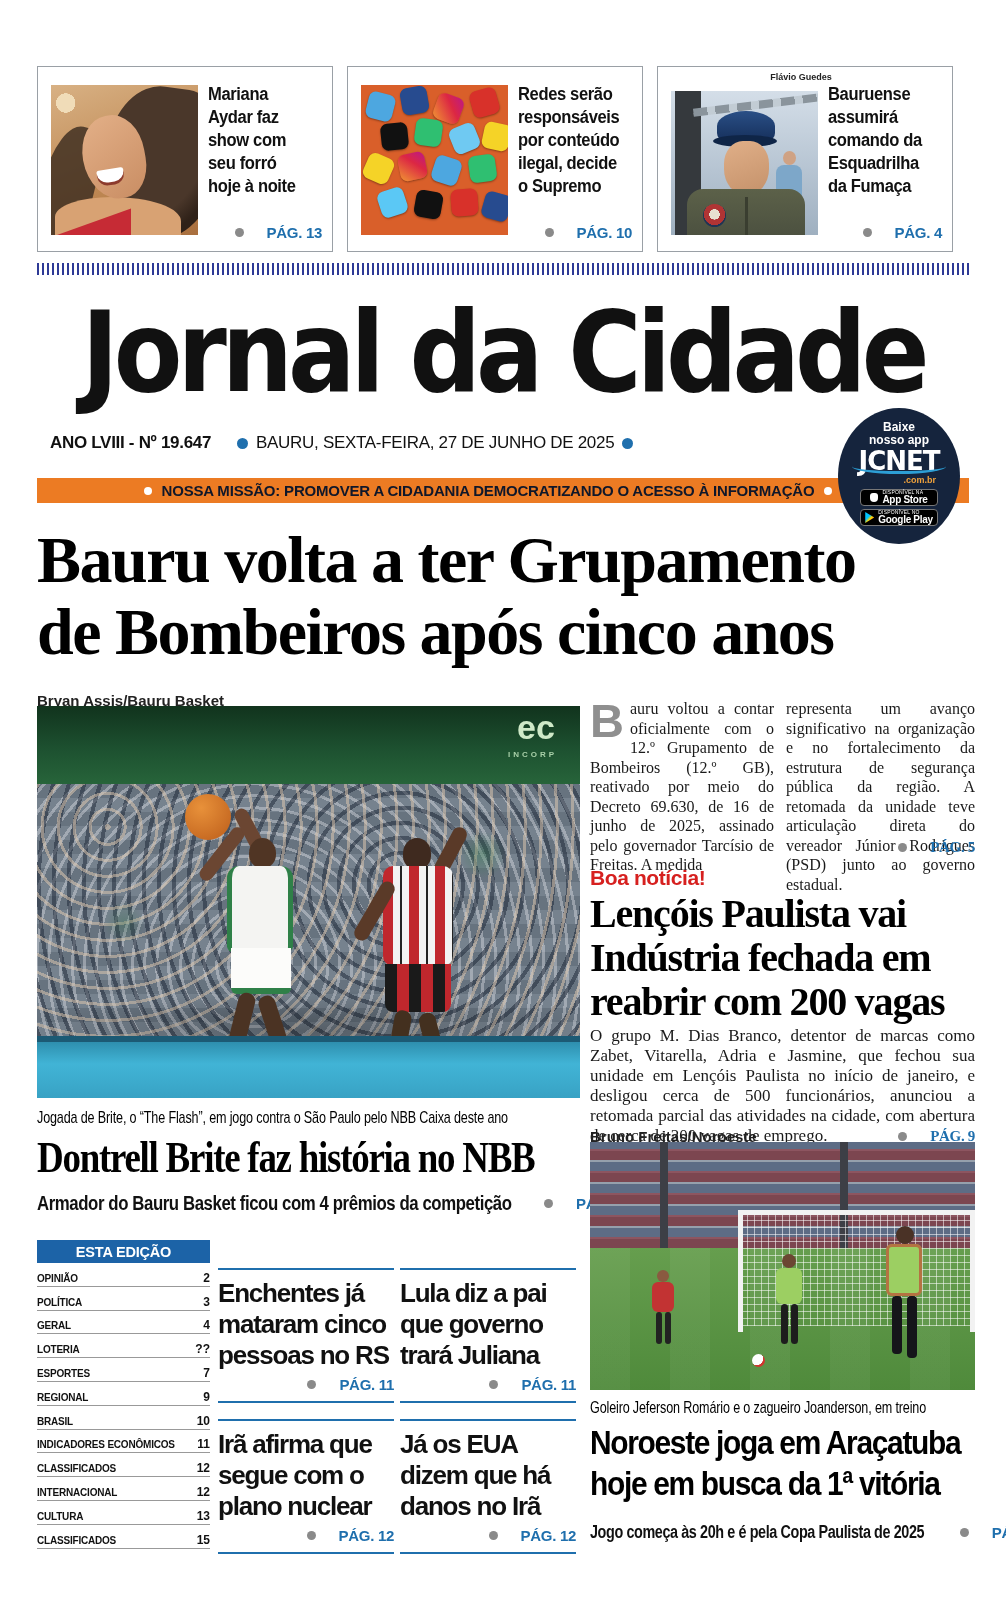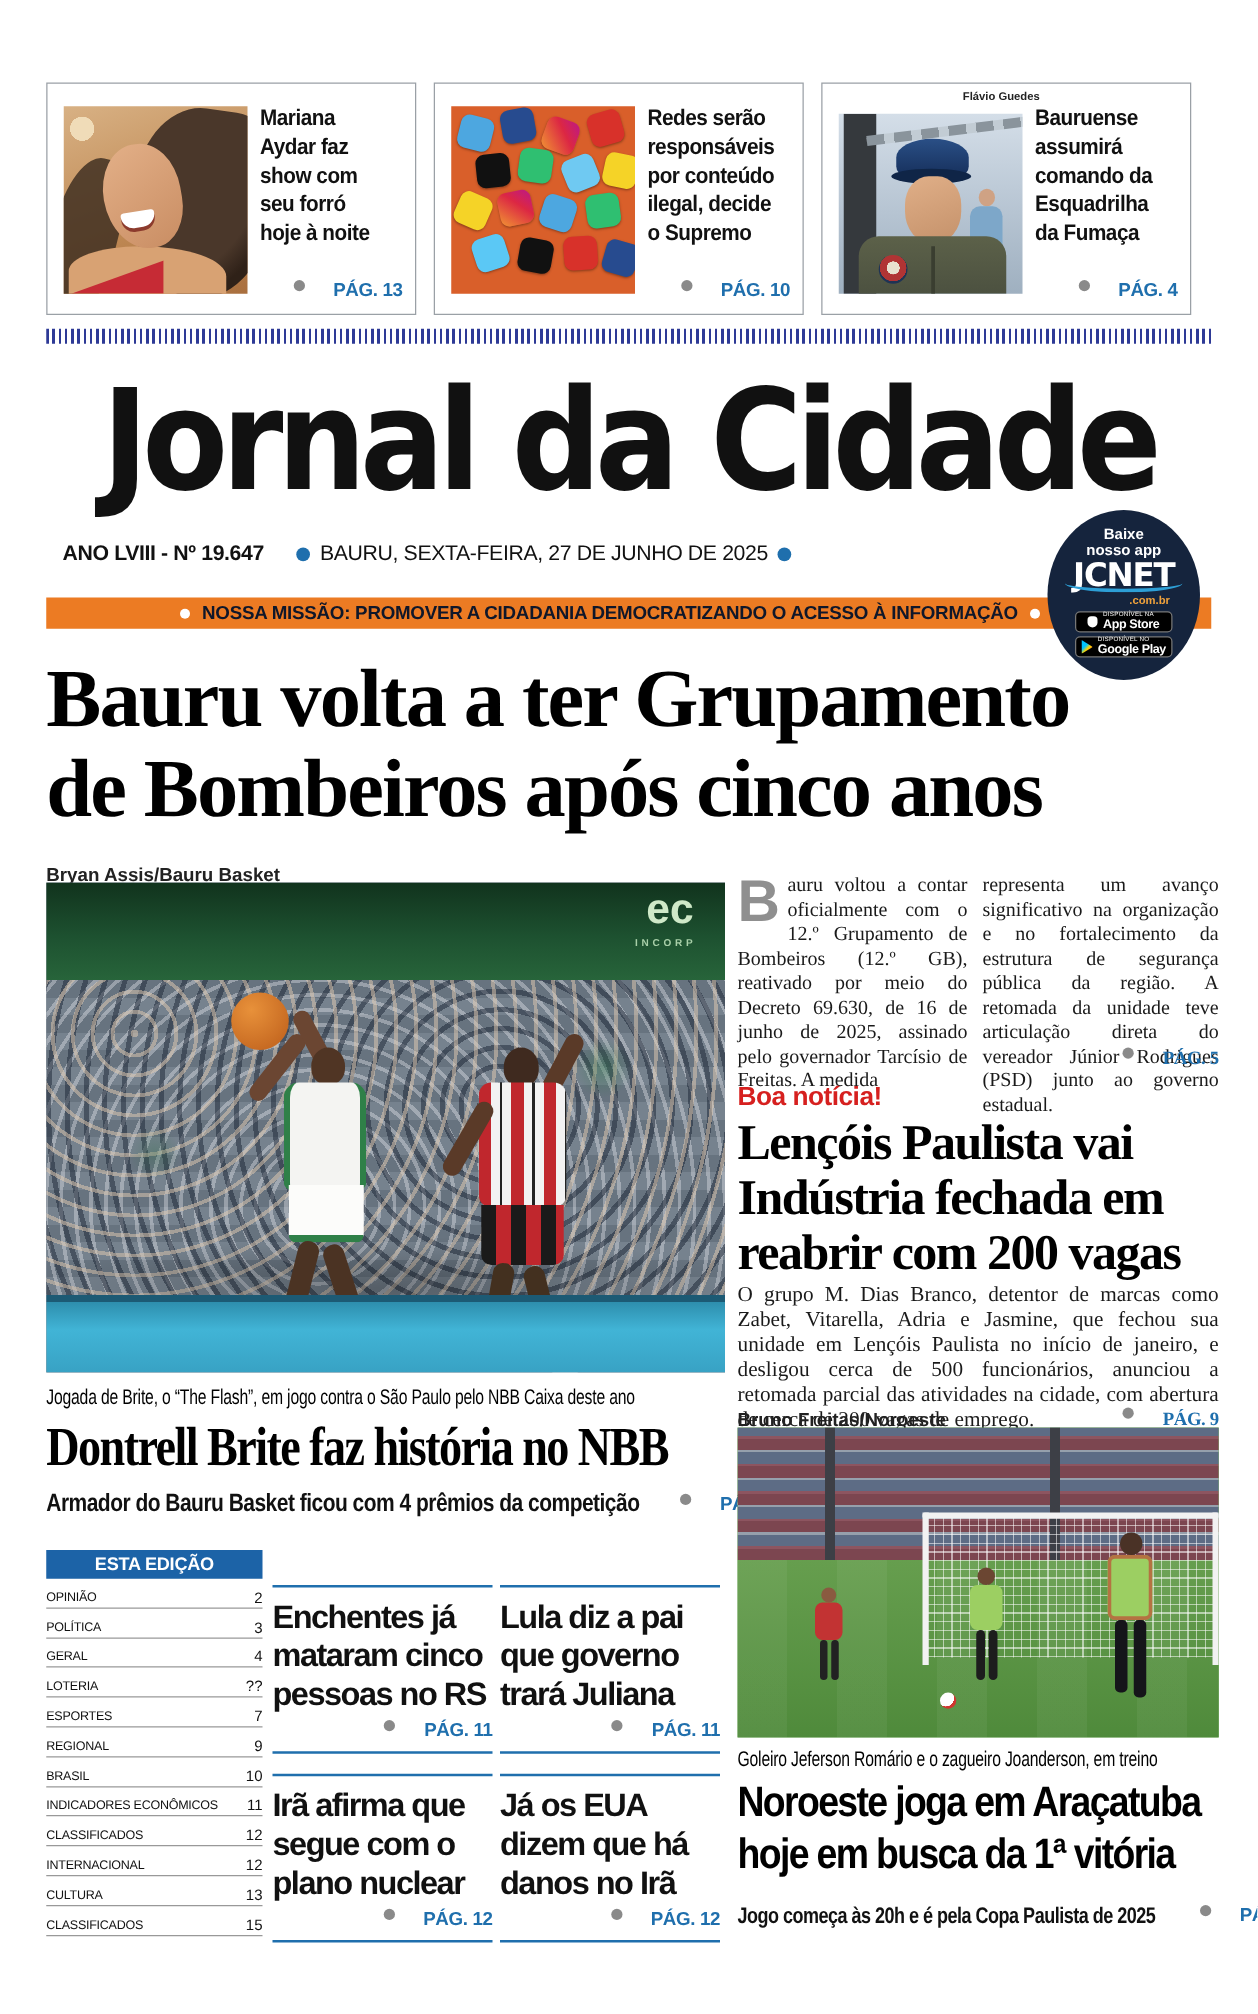--- a/index.html
+++ b/index.html
@@ -1,21 +1,21 @@
 <!DOCTYPE html>
 <html><head>
 <meta charset="utf-8">
 <style>
 *{margin:0;padding:0;box-sizing:border-box}
 html,body{background:#fff}
 .page{position:relative;width:1006px;height:1611px;background:#fff;overflow:hidden;
   font-family:"Liberation Sans",sans-serif;color:#111}
 
 
-.chip{display:inline-flex;align-items:flex-start;gap:23px;white-space:nowrap}
+.chip{display:inline-flex;align-items:center;gap:23px;white-space:nowrap}
 .chip .cd{width:9px;height:9px;border-radius:50%;background:#8a8a8a;flex:none}
 .chip .ct{font-weight:bold;font-size:15px;color:#1f6fad;letter-spacing:-.3px}
 
 
 .teaser{position:absolute;top:66px;width:296px;height:186px;border:1px solid #9aa0a6;background:#fff}
 .t1{left:37px}.t2{left:347px}.t3{left:657px}
 .t-photo{position:absolute;left:13px;top:18px;width:147px;height:150px;overflow:hidden}
 .t3 .t-photo{top:24px;height:144px}
 .t-credit{position:absolute;top:5px;left:13px;width:260px;text-align:center;font-size:9px;font-weight:bold;color:#222}
 .t-head{position:absolute;left:170px;top:16px;width:120px;font-weight:bold;font-size:18px;line-height:23px;letter-spacing:-.4px;transform:scaleX(.92);transform-origin:left top}
@@ -136,21 +136,21 @@
 .dontrell-h{position:absolute;left:37px;top:1132px;font-family:"Liberation Serif",serif;font-weight:bold;font-size:44px;letter-spacing:-1.5px;white-space:nowrap;transform:scaleX(.84);transform-origin:left top;color:#000}
 .sub{position:absolute;display:flex;align-items:center;gap:12px}
 .sub .stx{font-weight:bold;font-size:20px;letter-spacing:-.5px;white-space:nowrap;transform-origin:left center}
 .dontrell-sub{left:37px;top:1192px;width:543px}
 .dontrell-sub .stx{transform:scaleX(.84)}
 .dontrell-sub .chip{margin-left:-70px}
 
 
 .idx{position:absolute;left:37px;top:1240px;width:173px}
 .idx-head{height:23px;background:#1c63a7;color:#fff;font-weight:bold;font-size:14.5px;display:flex;align-items:center;justify-content:center;letter-spacing:-.2px}
-.idx-row{display:flex;justify-content:space-between;align-items:flex-end;height:23.8px;border-bottom:1px solid #999;font-weight:normal}
+.idx-row{display:flex;justify-content:space-between;align-items:flex-end;height:23.8px;border-bottom:1px solid #999;font-weight:bold}
 .idx-label{font-size:10px;letter-spacing:-.2px;padding-bottom:2px}
 .idx-page{font-size:12px;padding-bottom:1px}
 
 
 .brief-col{position:absolute;top:1268px;width:176px}
 .bc1{left:218px}.bc2{left:400px}
 .brief{border-top:2px solid #1f6fad;border-bottom:2px solid #1f6fad;padding-top:8px;margin-bottom:16px}
 .b-lines div{font-weight:bold;font-size:26px;line-height:31px;letter-spacing:-1.2px;white-space:nowrap}
 .bchip{display:flex;justify-content:flex-end;margin:5px 0 8px}
 

